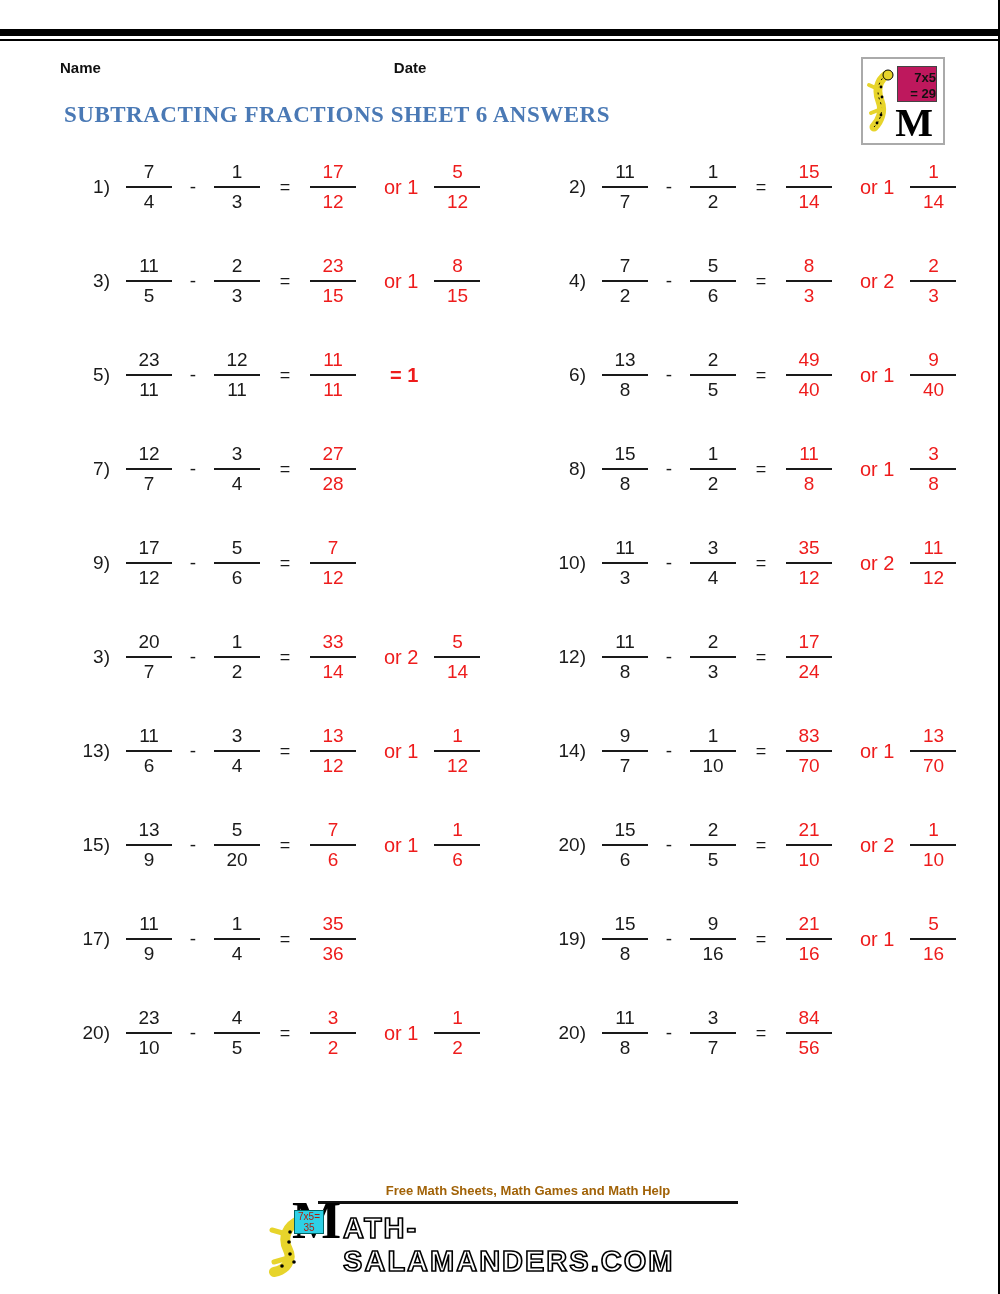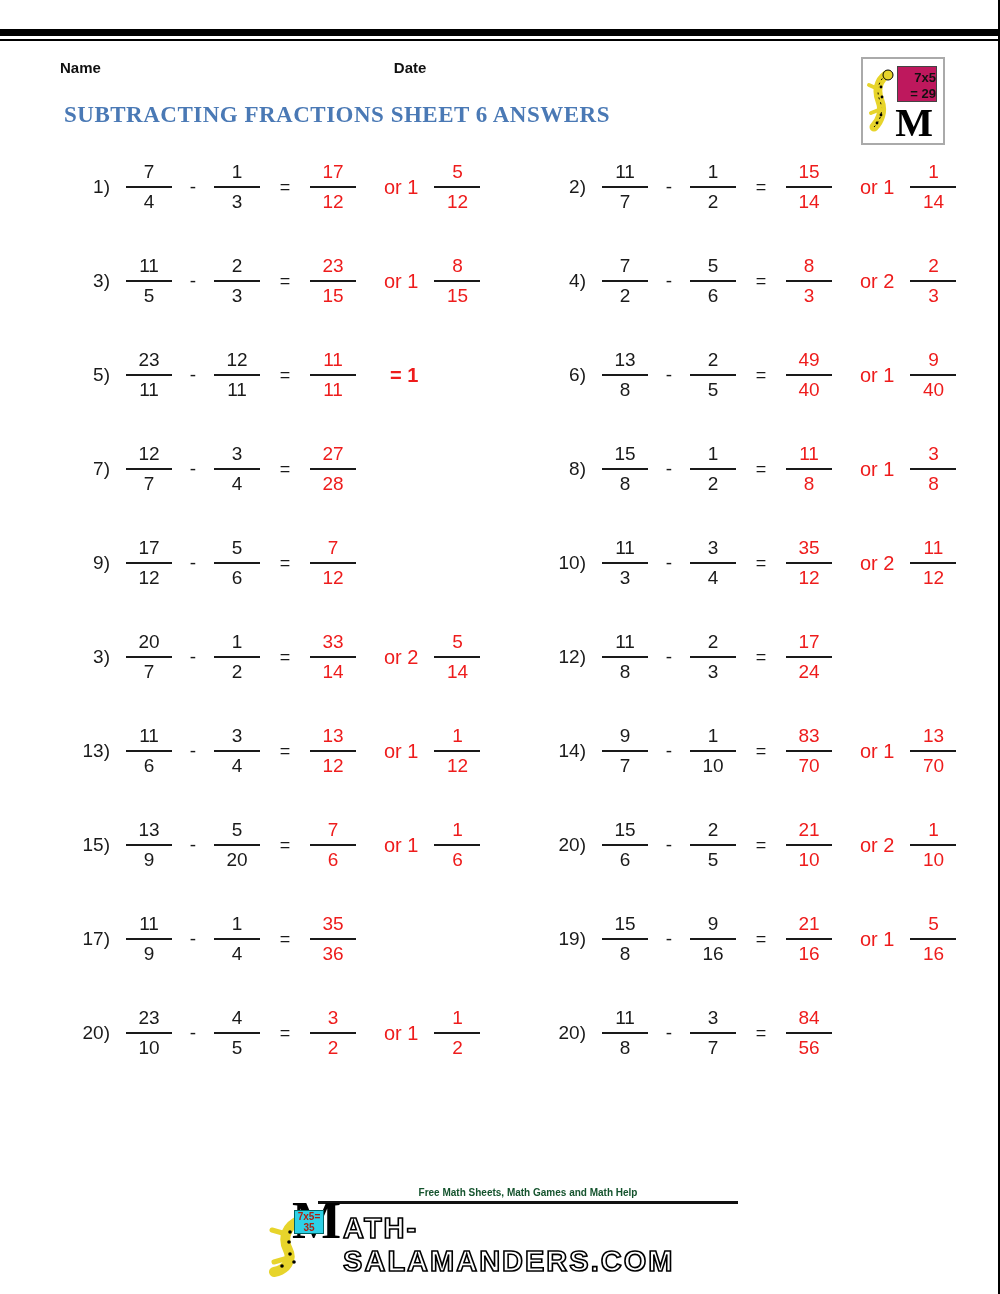--- a/index.html
+++ b/index.html
@@ -55,25 +55,25 @@
   .f-red .num,.f-red .den{color:var(--answer-red,#ee1c1c);}
   .or-part{display:inline-flex;align-items:center;}
   .or-label{color:var(--answer-red,#ee1c1c);margin:0 16px 0 28px;font-size:20px;text-align:center;}
   .note{color:var(--answer-red,#ee1c1c);margin-left:34px;font-size:20px;font-weight:bold;}
 
   
   .footer{position:absolute;left:0;right:0;bottom:16px;display:flex;justify-content:center;align-items:flex-end;}
   .f-mascot{position:relative;width:66px;height:66px;flex:none;margin-right:-8px;z-index:2;}
   .f-board{
     position:absolute;top:-2px;right:2px;width:30px;height:24px;background:#2ed0e6;
-    border:1px solid #066;color:#a21;font-size:10px;font-weight:bold;line-height:1.1;
+    border:1px solid #066;color:#a21;font-size:10px;font-weight:normal;line-height:1.1;
     text-align:center;box-sizing:border-box;
   }
   .f-col{display:flex;flex-direction:column;align-items:stretch;width:420px;}
-  .f-tagline{font-size:10px;font-weight:bold;color:#14532d;text-align:center;}
+  .f-tagline{font-size:13px;font-weight:bold;color:#a16207;text-align:center;}
   .f-rule{height:3px;background:#111;margin:3px 0 0;}
   .f-site{display:flex;align-items:baseline;justify-content:center;margin-top:-6px;}
   .f-m{
     font-family:"Liberation Serif","DejaVu Serif",serif;font-size:52px;font-weight:900;
     color:#000;line-height:.9;margin-left:-26px;margin-right:2px;
   }
   .f-text{
     font-size:29px;font-weight:800;letter-spacing:2px;color:#fff;
     -webkit-text-stroke:1.6px #000;text-shadow:0 0 1px #000;
     font-family:"Liberation Sans","DejaVu Sans",sans-serif;

